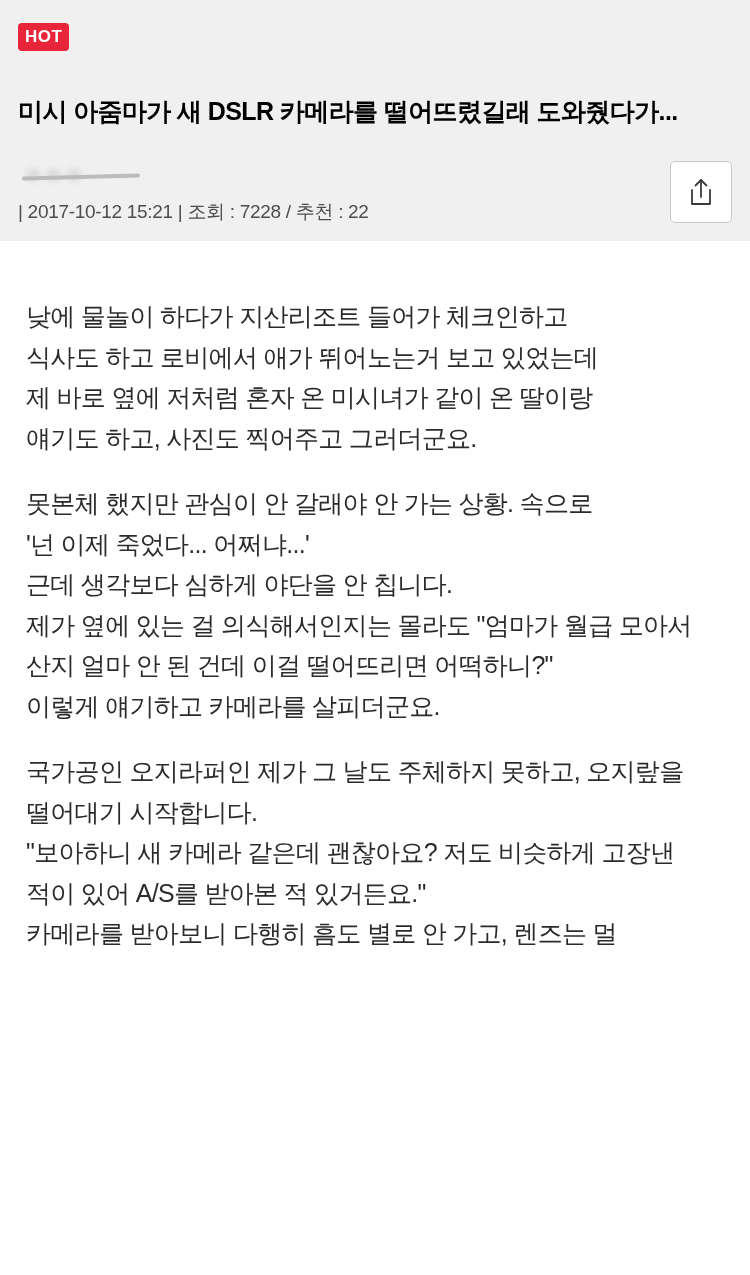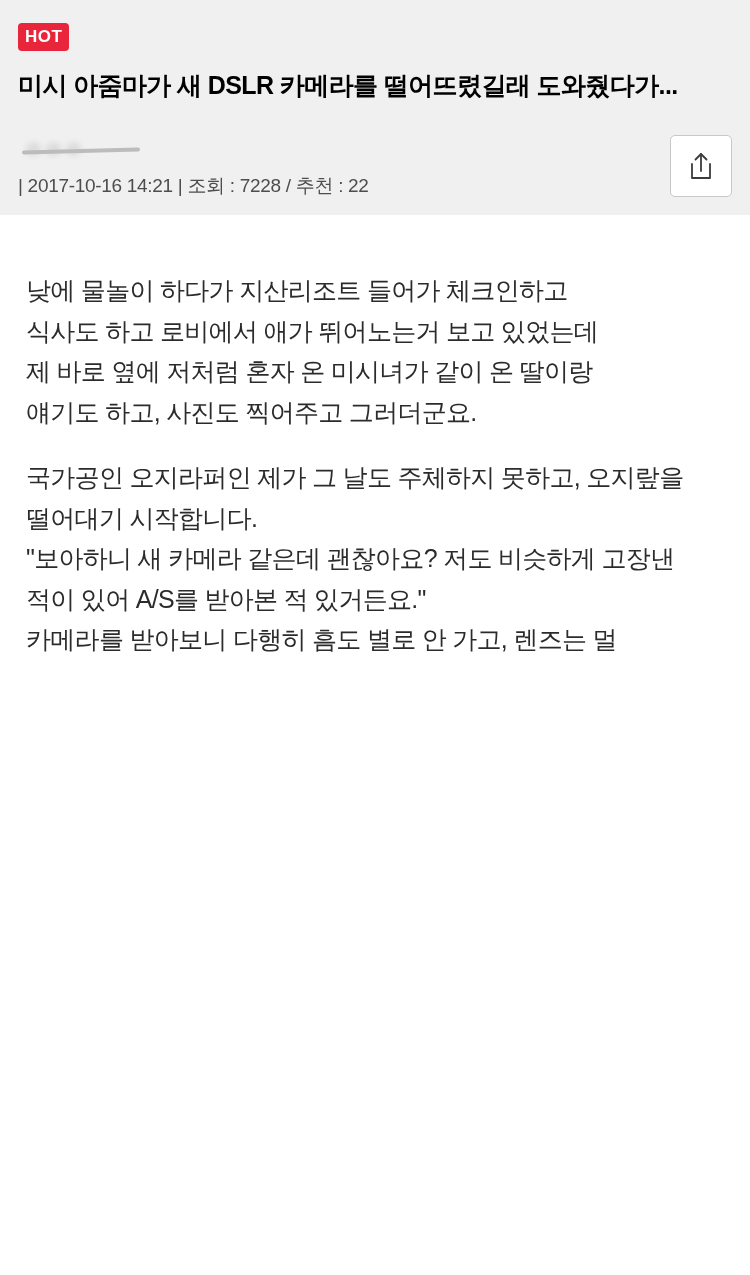--- a/index.html
+++ b/index.html
@@ -21,20 +21,21 @@
     background: #f0f0f0;
     padding: 18px 18px 16px 18px;
     position: relative;
   }
 
   .title-row {
     display: flex;
     align-items: flex-start;
     flex-wrap: wrap;
     padding-right: 0px;
+    gap: 26px;
   }
 
   .hot-badge {
     display: inline-block;
     background: #e8253a;
     color: #ffffff;
     font-size: 17px;
     font-weight: bold;
     line-height: 1;
     padding: 5px 7px 6px 7px;
@@ -146,36 +147,41 @@
     <span class="hot-badge">HOT</span>
     <h1 class="post-title">미시 아줌마가 새 DSLR 카메라를 떨어뜨렸길래 도와줬다가...</h1>
   </div>
   <div class="meta-row">
     <div class="meta-left">
       <div class="author-redacted">
         <span class="blur-text">ㅇㅇㅇ</span>
         <span class="strike"></span>
       </div>
       <div class="meta-line">
-        <span class="meta-date-blur">| 2017-10-16 14:21 | 조회 : 7228 / 추천 : 22</span>
+        <span class="meta-date-blur">| 2017-10-12 15:21 | 조회 : 7228 / 추천 : 22</span>
       </div>
     </div>
     <div class="share-button">
       <span>
         <svg width="28" height="30" viewBox="0 0 28 30" fill="none" stroke="#3b3b3b" stroke-width="1.8" stroke-linecap="round" stroke-linejoin="round">
           <path d="M5 13 V27 H23 V13"></path>
           <path d="M14 20 V3"></path>
           <path d="M8.5 8.5 L14 3 L19.5 8.5"></path>
         </svg>
       </span>
     </div>
   </div>
 </div>
 
 <div class="post-body">
   <p class="para">낮에 물놀이 하다가 지산리조트 들어가 체크인하고
 식사도 하고 로비에서 애가 뛰어노는거 보고 있었는데
 제 바로 옆에 저처럼 혼자 온 미시녀가 같이 온 딸이랑
 얘기도 하고, 사진도 찍어주고 그러더군요.</p>
+  <p class="para">못본체 했지만 관심이 안 갈래야 안 가는 상황. 속으로
+'넌 이제 죽었다... 어쩌냐...'
+근데 생각보다 심하게 야단을 안 칩니다.
+제가 옆에 있는 걸 의식해서인지는 몰라도 "엄마가 월급 모아서 산지 얼마 안 된 건데 이걸 떨어뜨리면 어떡하니?"
+이렇게 얘기하고 카메라를 살피더군요.</p>
   <p class="para">국가공인 오지라퍼인 제가 그 날도 주체하지 못하고, 오지랖을 떨어대기 시작합니다.
 "보아하니 새 카메라 같은데 괜찮아요? 저도 비슷하게 고장낸 적이 있어 A/S를 받아본 적 있거든요."
 카메라를 받아보니 다행히 흠도 별로 안 가고, 렌즈는 멀</p>
 </div>
 
 </body></html>

